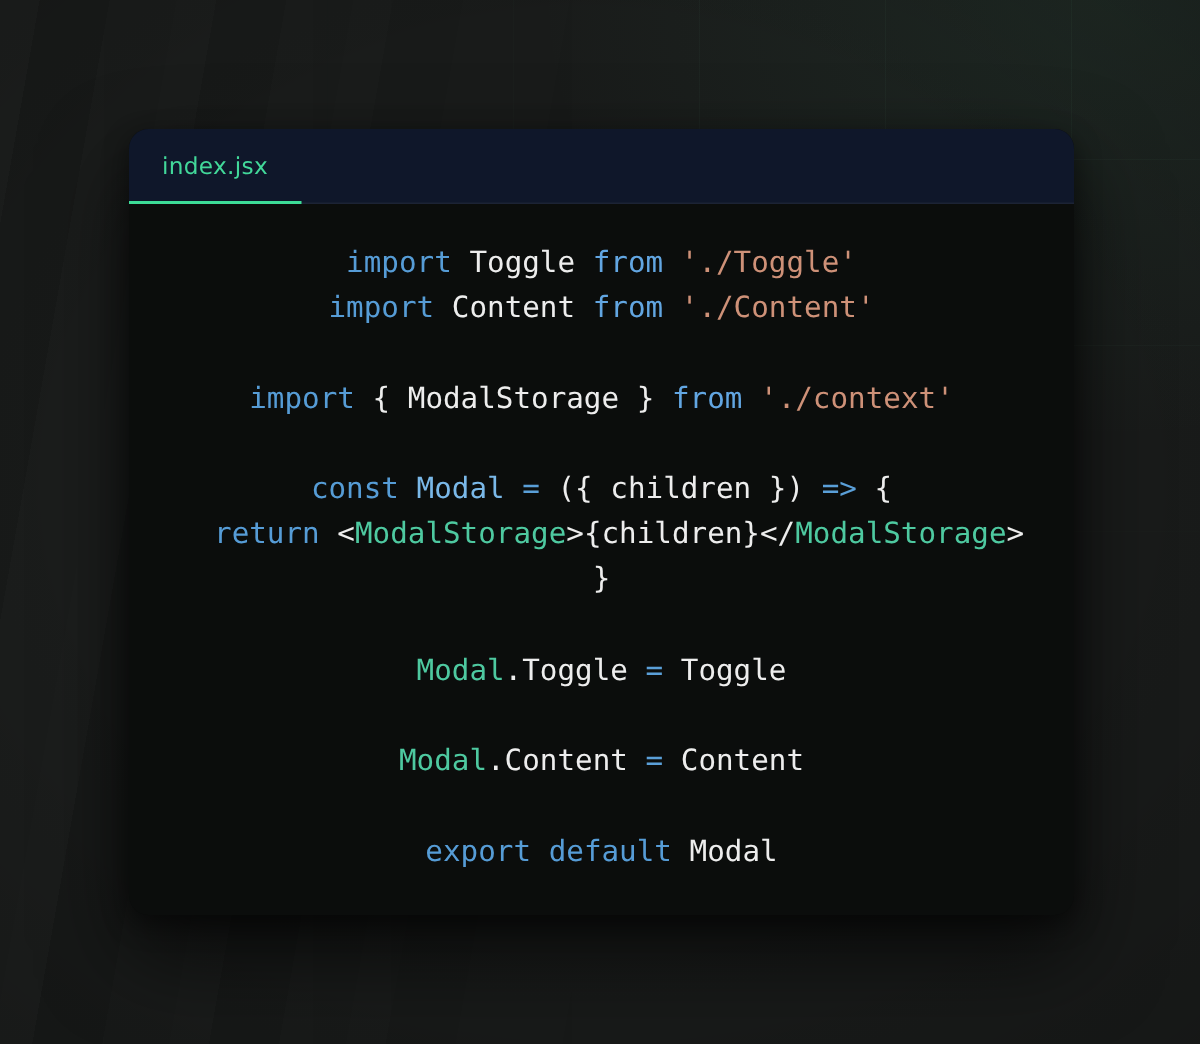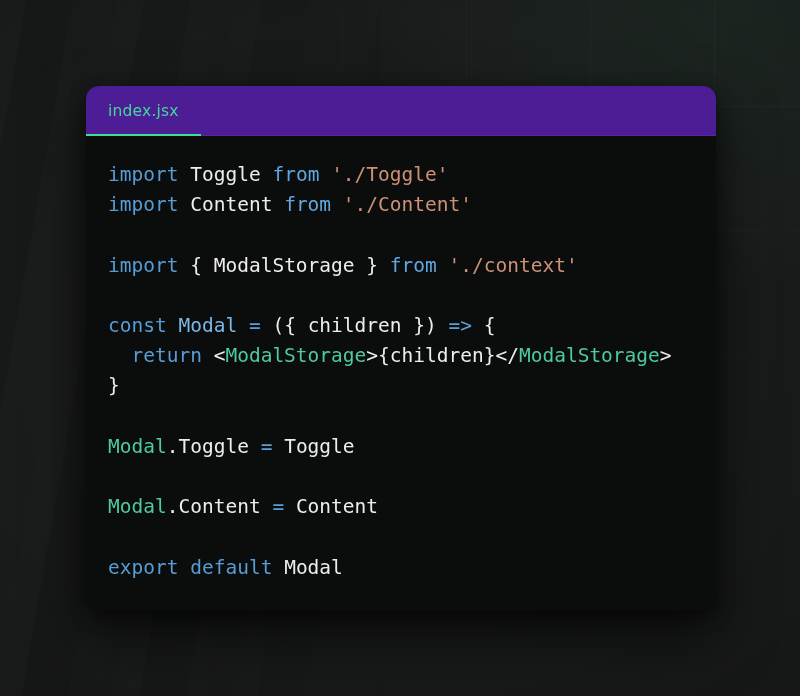--- a/index.html
+++ b/index.html
@@ -73,21 +73,21 @@
     box-shadow:
       0 26px 58px rgba(0, 0, 0, 0.62),
       0 6px 18px rgba(0, 0, 0, 0.46);
     overflow: hidden;
   }
 
   
   #tab-bar {
     position: relative;
     height: 50px;
-    background: #4c1d95;
+    background: #0f172a;
     display: flex;
     align-items: stretch;
   }
   
   #tab-bar::after {
     content: "";
     position: absolute;
     left: 0;
     right: 0;
     bottom: 0;
@@ -126,21 +126,21 @@
   }
   pre#code-block {
     margin: 0;
     font-family: "DejaVu Sans Mono", monospace;
     font-size: 19.5px;
     line-height: 30.2px;
     white-space: pre;
     color: #e9e9e9;
     tab-size: 2;
   }
-  .ln { display: block; min-height: 30.2px; }
+  .ln { display: block; min-height: 30.2px; text-align: center; }
 
   
   .t-kw    { color: #569cd6; }  
   .t-from  { color: #62a6e2; }  
   .t-str   { color: #ce9178; }  
   .t-id    { color: #ededed; }  
   .t-op    { color: #5a9fd8; }  
   .t-var   { color: #7ab8e8; }  
   .t-tag   { color: #4ec9a0; }  
 </style>

